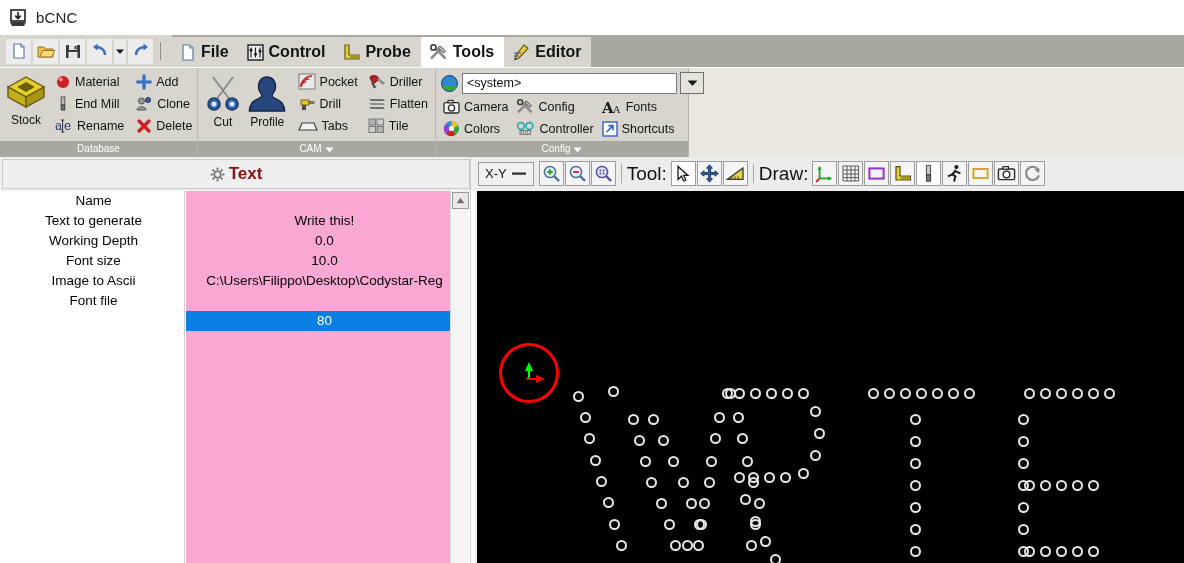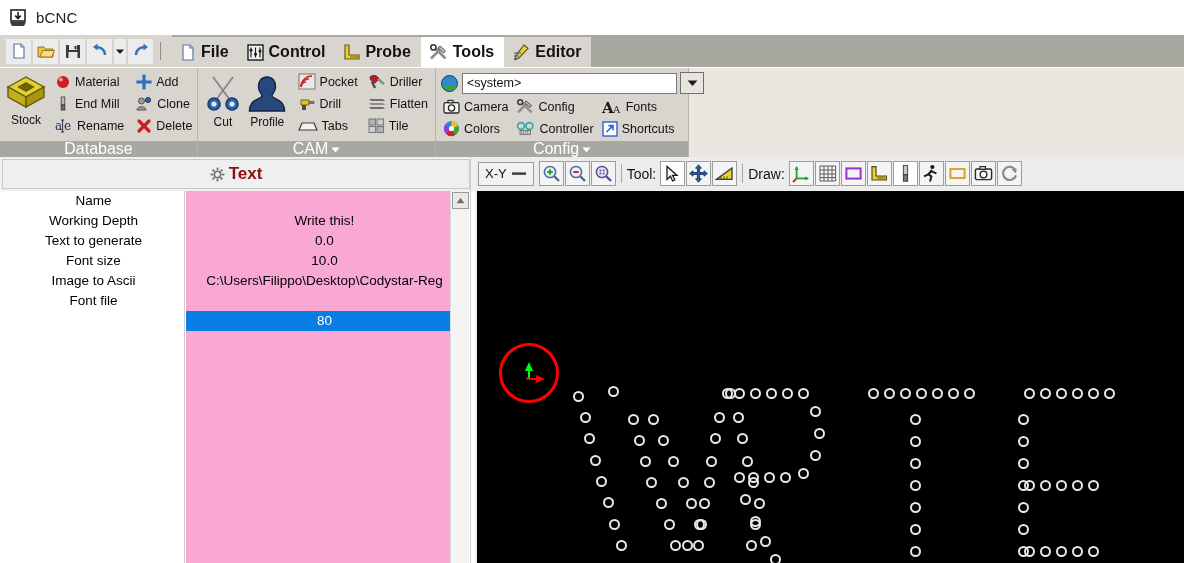--- a/index.html
+++ b/index.html
@@ -48,21 +48,21 @@
     border-top:1px solid #ffffff;
     display:flex;
   }
   .group{
     position:relative;height:89px;box-sizing:border-box;
     border-right:1px solid #b6b4ac;
     display:flex;flex-direction:column;
   }
   .group-body{flex:1;display:flex;align-items:flex-start;padding:3px 4px 0 4px;box-sizing:border-box;}
   .group-title{
-    height:16px;line-height:16px;text-align:center;font-size:16px;color:#ffffff;
+    height:16px;line-height:16px;text-align:center;font-size:10px;color:#ffffff;
     background:#a9a8a0;display:flex;align-items:center;justify-content:center;gap:3px;
   }
   .bigbtn{
     width:52px;display:flex;flex-direction:column;align-items:center;justify-content:flex-start;
     gap:2px;padding-top:2px;box-sizing:border-box;cursor:default;
   }
   .bigbtn .lbl{font-size:12px;color:#111;}
   .col{display:flex;flex-direction:column;gap:1px;}
   .smbtn{
     display:flex;align-items:center;gap:4px;height:21px;padding:0 3px;
@@ -137,21 +137,21 @@
     width:25px;height:25px;background:#ececec;border:1px solid transparent;
     box-sizing:border-box;display:flex;align-items:center;justify-content:center;cursor:default;
   }
   .ctb.raised{border:1px solid #9d9d9d;background:#f4f4f4;}
   .ctb.pressed{border:1px solid #9d9d9d;background:#ffffff;}
   .ctb-xy{
     height:24px;display:flex;align-items:center;gap:4px;padding:0 6px;
     border:1px solid #9d9d9d;background:#f1f1f1;box-sizing:border-box;
     font-size:13px;color:#111;margin-right:4px;
   }
-  .ctb-lbl{font-size:14px;color:#111;padding:0 3px 0 2px;white-space:nowrap;}
+  .ctb-lbl{font-size:19px;color:#111;padding:0 3px 0 2px;white-space:nowrap;}
   .ctb-div{width:1px;height:19px;background:#a8a8a8;margin:0 2px 0 4px;}
 
   .canvas{
     position:absolute;left:2px;top:34px;width:707px;height:372px;
     background:#000000;box-sizing:border-box;overflow:hidden;
   }
   .hole{position:absolute;border:2px solid #e8e8e8;border-radius:50%;box-sizing:border-box;}
   .origin{
     position:absolute;border:3px solid #ff0000;border-radius:50%;box-sizing:border-box;
   }
@@ -577,22 +577,22 @@
               <path d="M4.3 10.7 L2.6 12.4"></path>
           </g>
         </svg>
       </span>
       <span class="ttl">Text</span>
     </div>
 
     <div class="proptable">
       <div class="col-name">
         <div class="prow">Name</div>
+        <div class="prow">Text to generate</div>
         <div class="prow">Working Depth</div>
-        <div class="prow">Text to generate</div>
         <div class="prow">Font size</div>
         <div class="prow">Image to Ascii</div>
         <div class="prow">Font file</div>
       </div>
 
       <div class="col-val">
         <div class="vrow"></div>
         <div class="vrow">Write this!</div>
         <div class="vrow">0.0</div>
         <div class="vrow">10.0</div>

